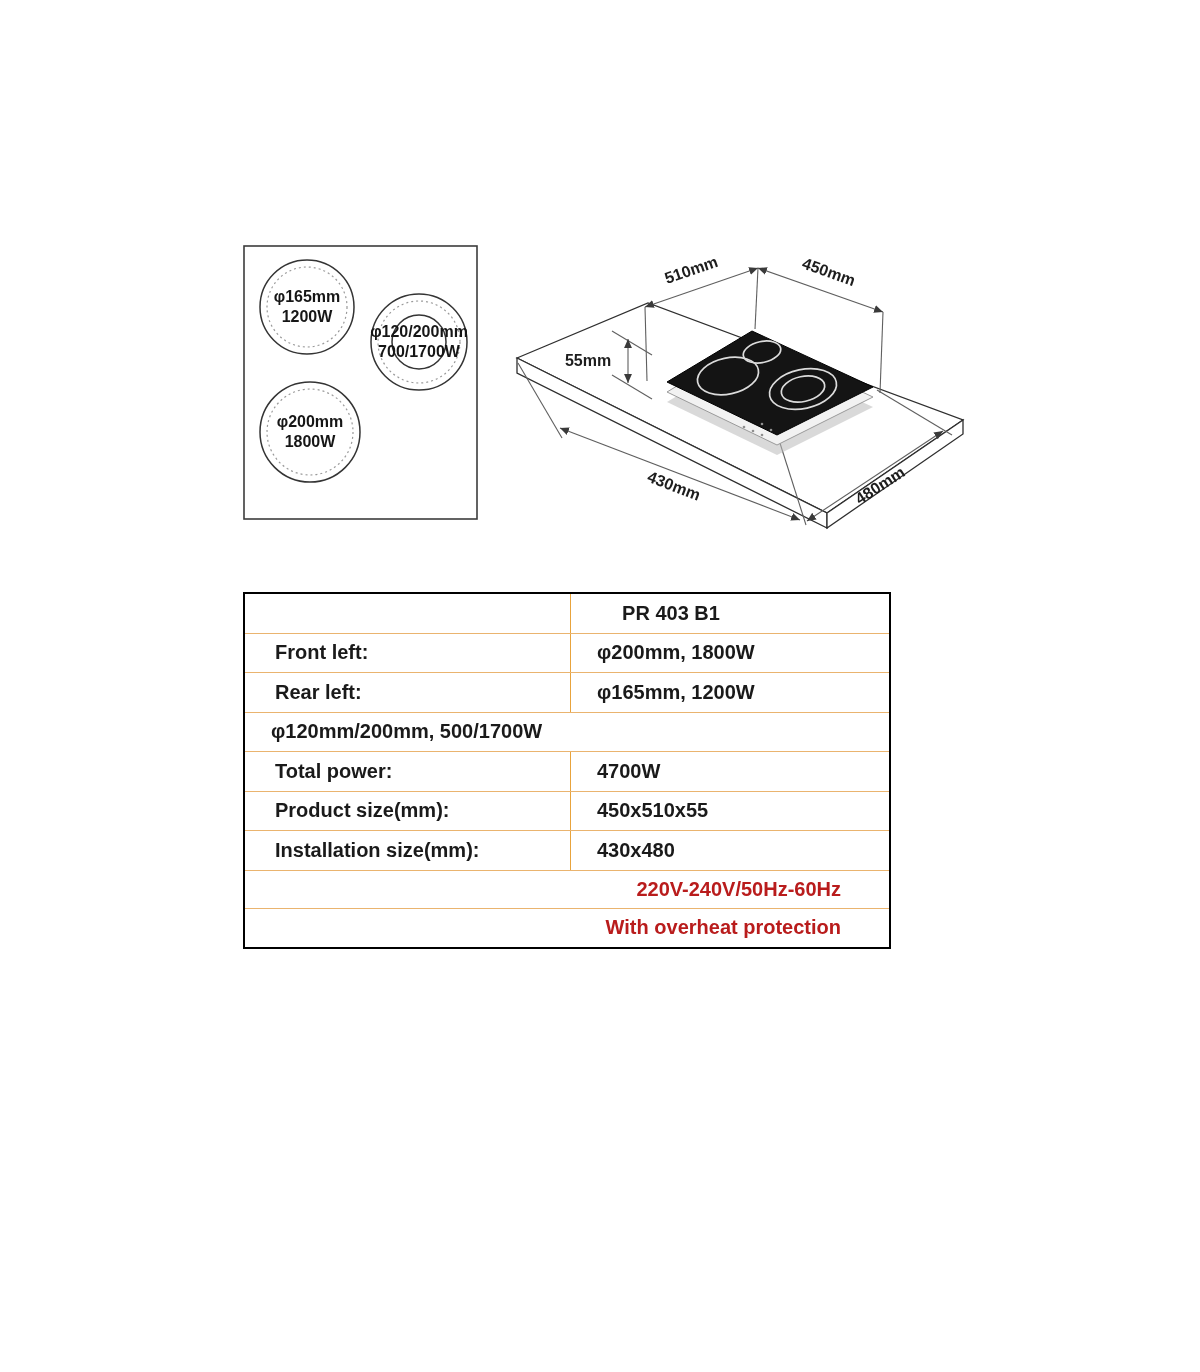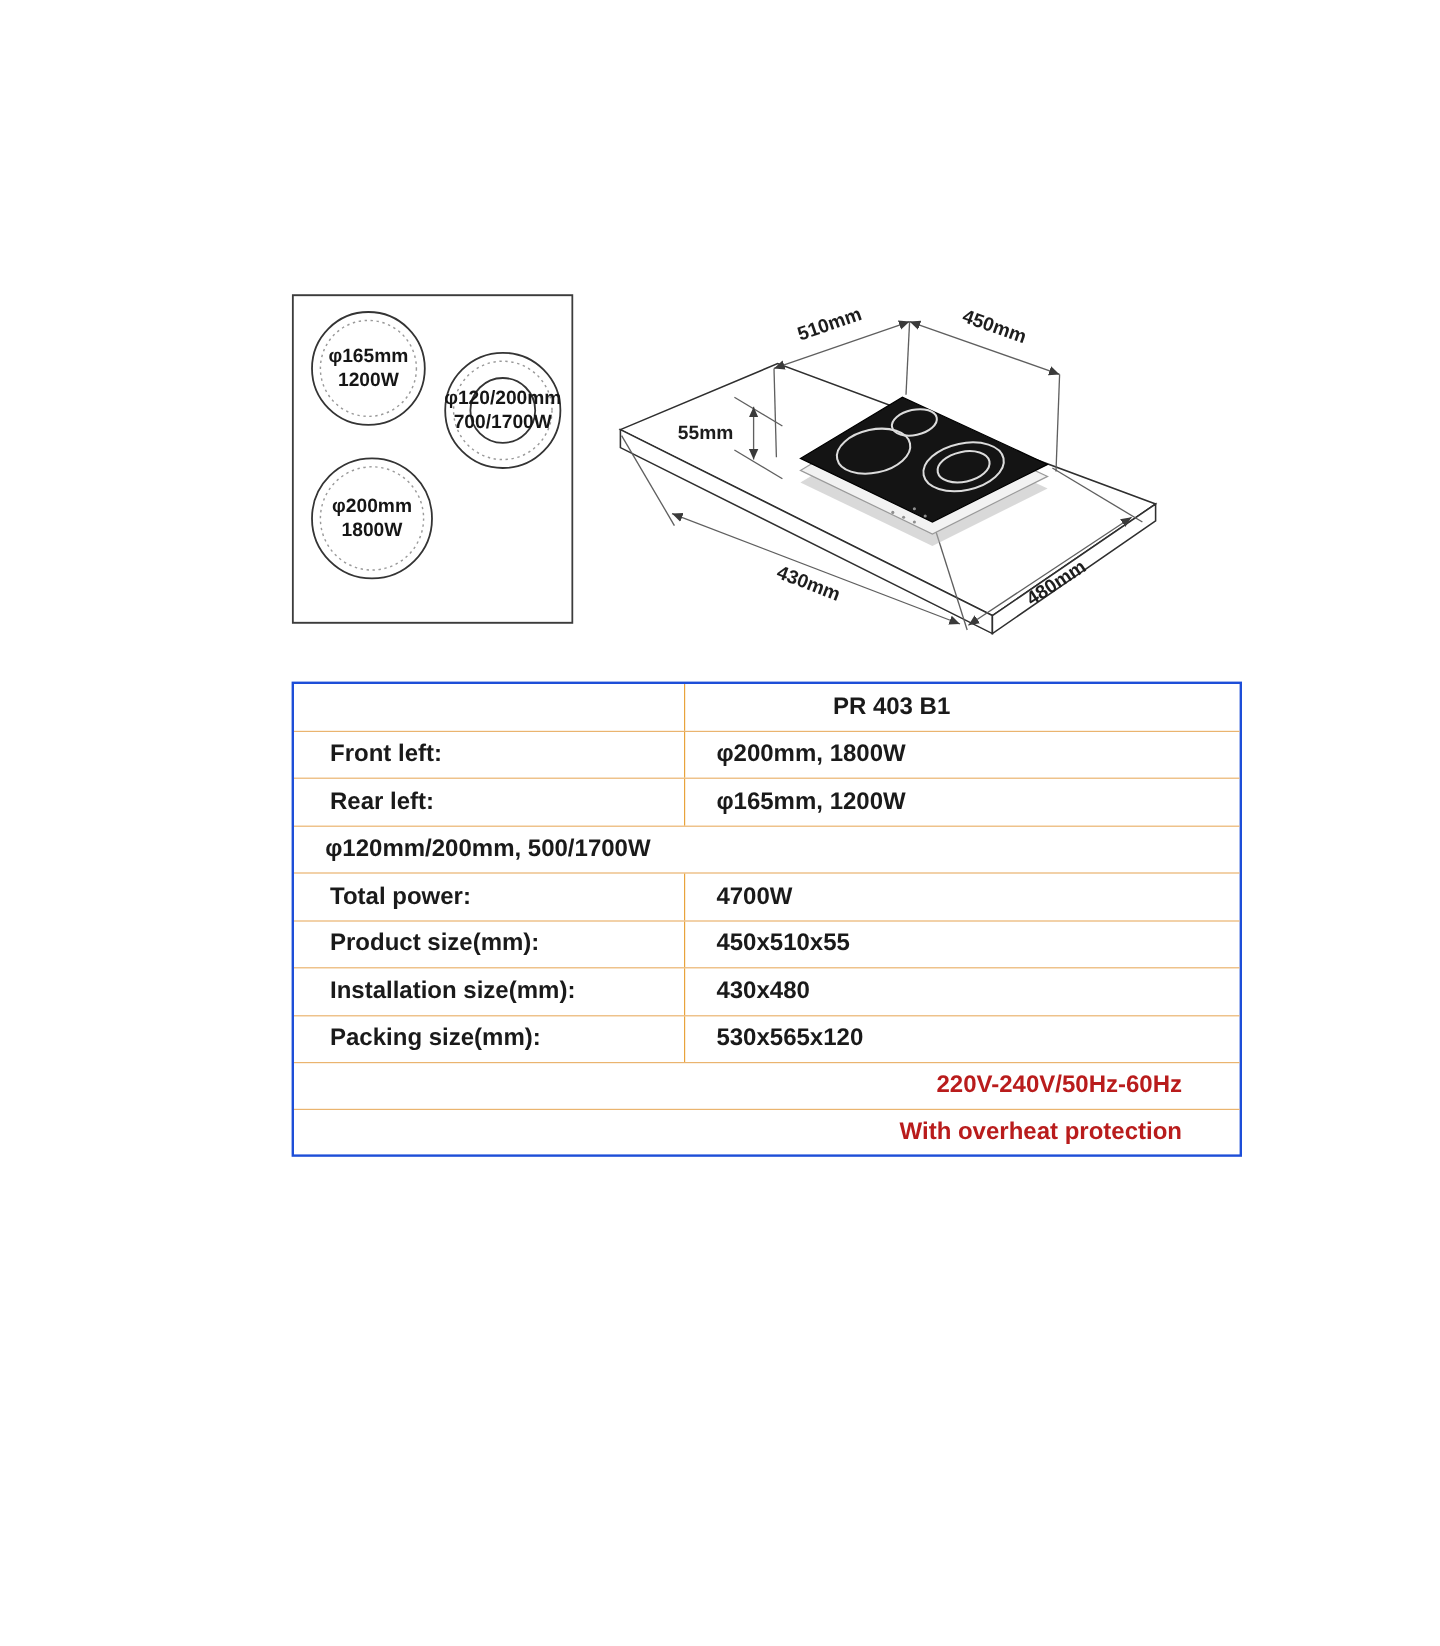--- a/index.html
+++ b/index.html
@@ -12,22 +12,22 @@
   svg text{font-family:"Liberation Sans",sans-serif;font-weight:bold;fill:#161616;}
   .zone-text{font-size:16px;text-anchor:middle;}
   .dim-text{font-size:16px;text-anchor:middle;fill:#1d1d1d;}
   .solid-circle{fill:none;stroke:#343434;stroke-width:1.5;}
   .dot-circle{fill:none;stroke:#9a9a9a;stroke-width:1.2;stroke-dasharray:2 3;}
   .outline{fill:#ffffff;stroke:#2f2f2f;stroke-width:1.3;}
   .dimline{stroke:#5f5f5f;stroke-width:1.1;fill:none;}
   .ring{fill:none;stroke:#dcdcdc;stroke-width:1.7;}
 
   .spec-table{
-    position:absolute;left:243px;top:568px;width:792px;
-    border:2px solid #1d4ed8;box-sizing:border-box;background:#fff;
+    position:absolute;left:243px;top:592px;width:648px;
+    border:2px solid #000000;box-sizing:border-box;background:#fff;
   }
   .t-row{display:flex;height:38.5px;align-items:stretch;}
   .t-row + .t-row{border-top:1px solid #eab46f;justify-content:flex-end;}
   .cell{display:flex;align-items:center;font-size:20px;font-weight:bold;color:#1a1a1a;box-sizing:border-box;}
   .c-label{width:326px;padding-left:30px;border-right:1px solid #e8a33c;}
   .c-value{flex:1;padding-left:26px;}
   .header-cell{justify-content:center;padding-left:0;padding-right:118px;}
   .span-row{display:flex;align-items:center;justify-content:center;height:38.5px;
     font-size:20px;font-weight:bold;color:#b91c1c;padding-right:48px;box-sizing:border-box;}
 </style>
@@ -135,20 +135,16 @@
     <div class="cell c-value">4700W</div>
   </div>
   <div class="t-row">
     <div class="cell c-label">Product size(mm):</div>
     <div class="cell c-value">450x510x55</div>
   </div>
   <div class="t-row">
     <div class="cell c-label">Installation size(mm):</div>
     <div class="cell c-value">430x480</div>
   </div>
-  <div class="t-row">
-    <div class="cell c-label">Packing size(mm):</div>
-    <div class="cell c-value">530x565x120</div>
-  </div>
 
   <div class="t-row span-row">220V-240V/50Hz-60Hz</div>
   <div class="t-row span-row">With overheat protection</div>
 </div>
 
 </body></html>

